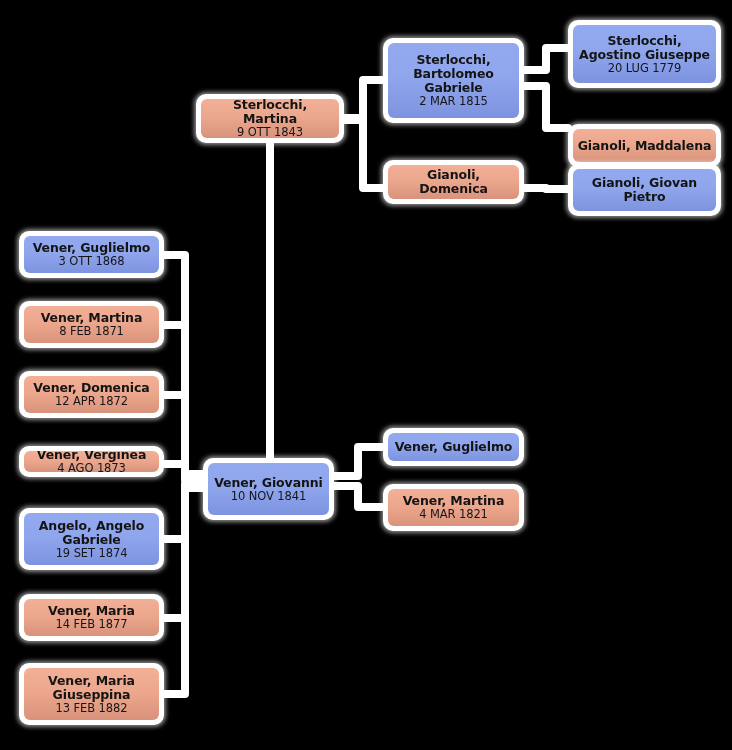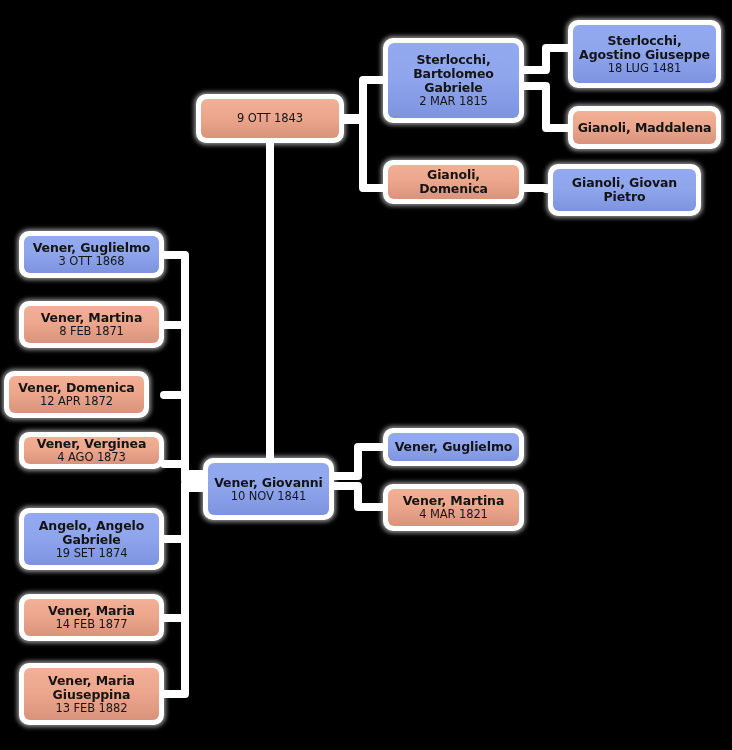--- a/index.html
+++ b/index.html
@@ -97,39 +97,40 @@
           <div class="node-name">Sterlocchi,</div>
           <div class="node-name">Bartolomeo</div>
           <div class="node-name">Gabriele</div>
           <div class="node-date">2 MAR 1815</div>
         </div>
       </div>
       <div class="node male" style="left: 568px; top: 20px; width: 153px; height: 68px;">
         <div class="node-inner">
           <div class="node-name">Sterlocchi,</div>
           <div class="node-name">Agostino Giuseppe</div>
-          <div class="node-date">18 LUG 1481</div>
+          <div class="node-date">20 LUG 1779</div>
         </div>
       </div>
-      <div class="node female" style="left: 568px; top: 106px; width: 153px; height: 43px;">
+      <div class="node female" style="left: 568px; top: 124px; width: 153px; height: 43px;">
         <div class="node-inner">
           <div class="node-name">Gianoli, Maddalena</div>
         </div>
       </div>
       <div class="node female" style="left: 196px; top: 94px; width: 148px; height: 49px;">
         <div class="node-inner">
+          <div class="node-name">Sterlocchi, Martina</div>
           <div class="node-date">9 OTT 1843</div>
         </div>
       </div>
       <div class="node female" style="left: 383px; top: 160px; width: 141px; height: 44px;">
         <div class="node-inner">
           <div class="node-name">Gianoli, Domenica</div>
         </div>
       </div>
-      <div class="node male" style="left: 548px; top: 164px; width: 153px; height: 52px;">
+      <div class="node male" style="left: 568px; top: 164px; width: 153px; height: 52px;">
         <div class="node-inner">
           <div class="node-name">Gianoli, Giovan</div>
           <div class="node-name">Pietro</div>
         </div>
       </div>
       <div class="node male" style="left: 203px; top: 458px; width: 131px; height: 62px;">
         <div class="node-inner">
           <div class="node-name">Vener, Giovanni</div>
           <div class="node-date">10 NOV 1841</div>
         </div>
@@ -150,27 +151,27 @@
           <div class="node-name">Vener, Guglielmo</div>
           <div class="node-date">3 OTT 1868</div>
         </div>
       </div>
       <div class="node female" style="left: 19px; top: 301px; width: 145px; height: 47px;">
         <div class="node-inner">
           <div class="node-name">Vener, Martina</div>
           <div class="node-date">8 FEB 1871</div>
         </div>
       </div>
-      <div class="node female" style="left: 4px; top: 371px; width: 145px; height: 47px;">
+      <div class="node female" style="left: 19px; top: 371px; width: 145px; height: 47px;">
         <div class="node-inner">
           <div class="node-name">Vener, Domenica</div>
           <div class="node-date">12 APR 1872</div>
         </div>
       </div>
-      <div class="node female" style="left: 19px; top: 432px; width: 145px; height: 37px;">
+      <div class="node female" style="left: 19px; top: 446px; width: 145px; height: 31px;">
         <div class="node-inner">
           <div class="node-name">Vener, Verginea</div>
           <div class="node-date">4 AGO 1873</div>
         </div>
       </div>
       <div class="node male" style="left: 19px; top: 508px; width: 145px; height: 62px;">
         <div class="node-inner">
           <div class="node-name">Angelo, Angelo</div>
           <div class="node-name">Gabriele</div>
           <div class="node-date">19 SET 1874</div>

